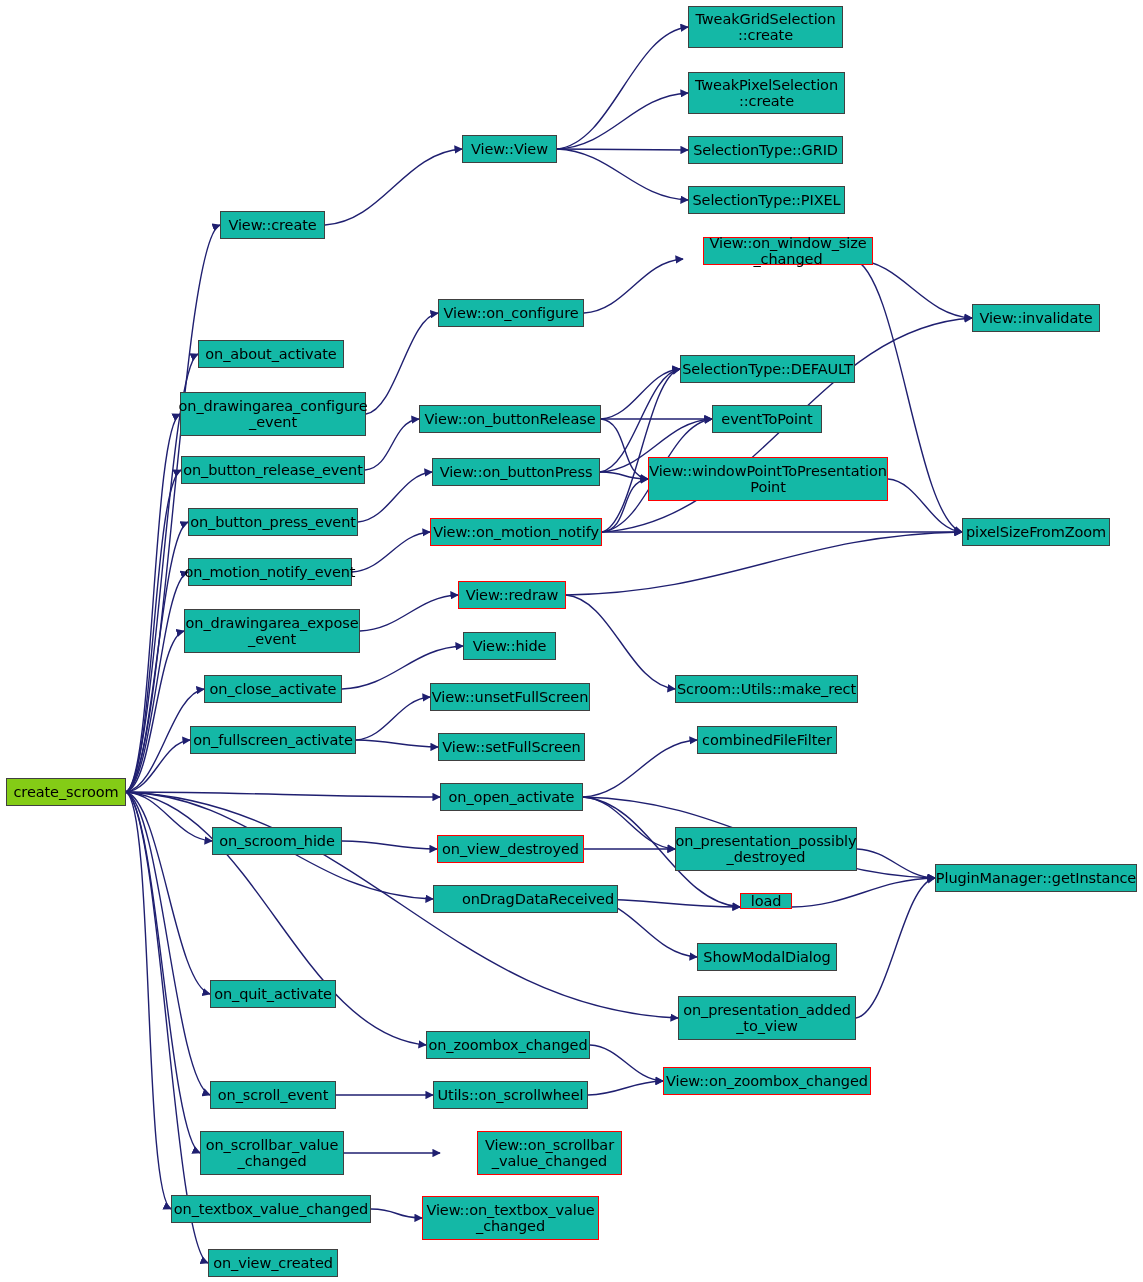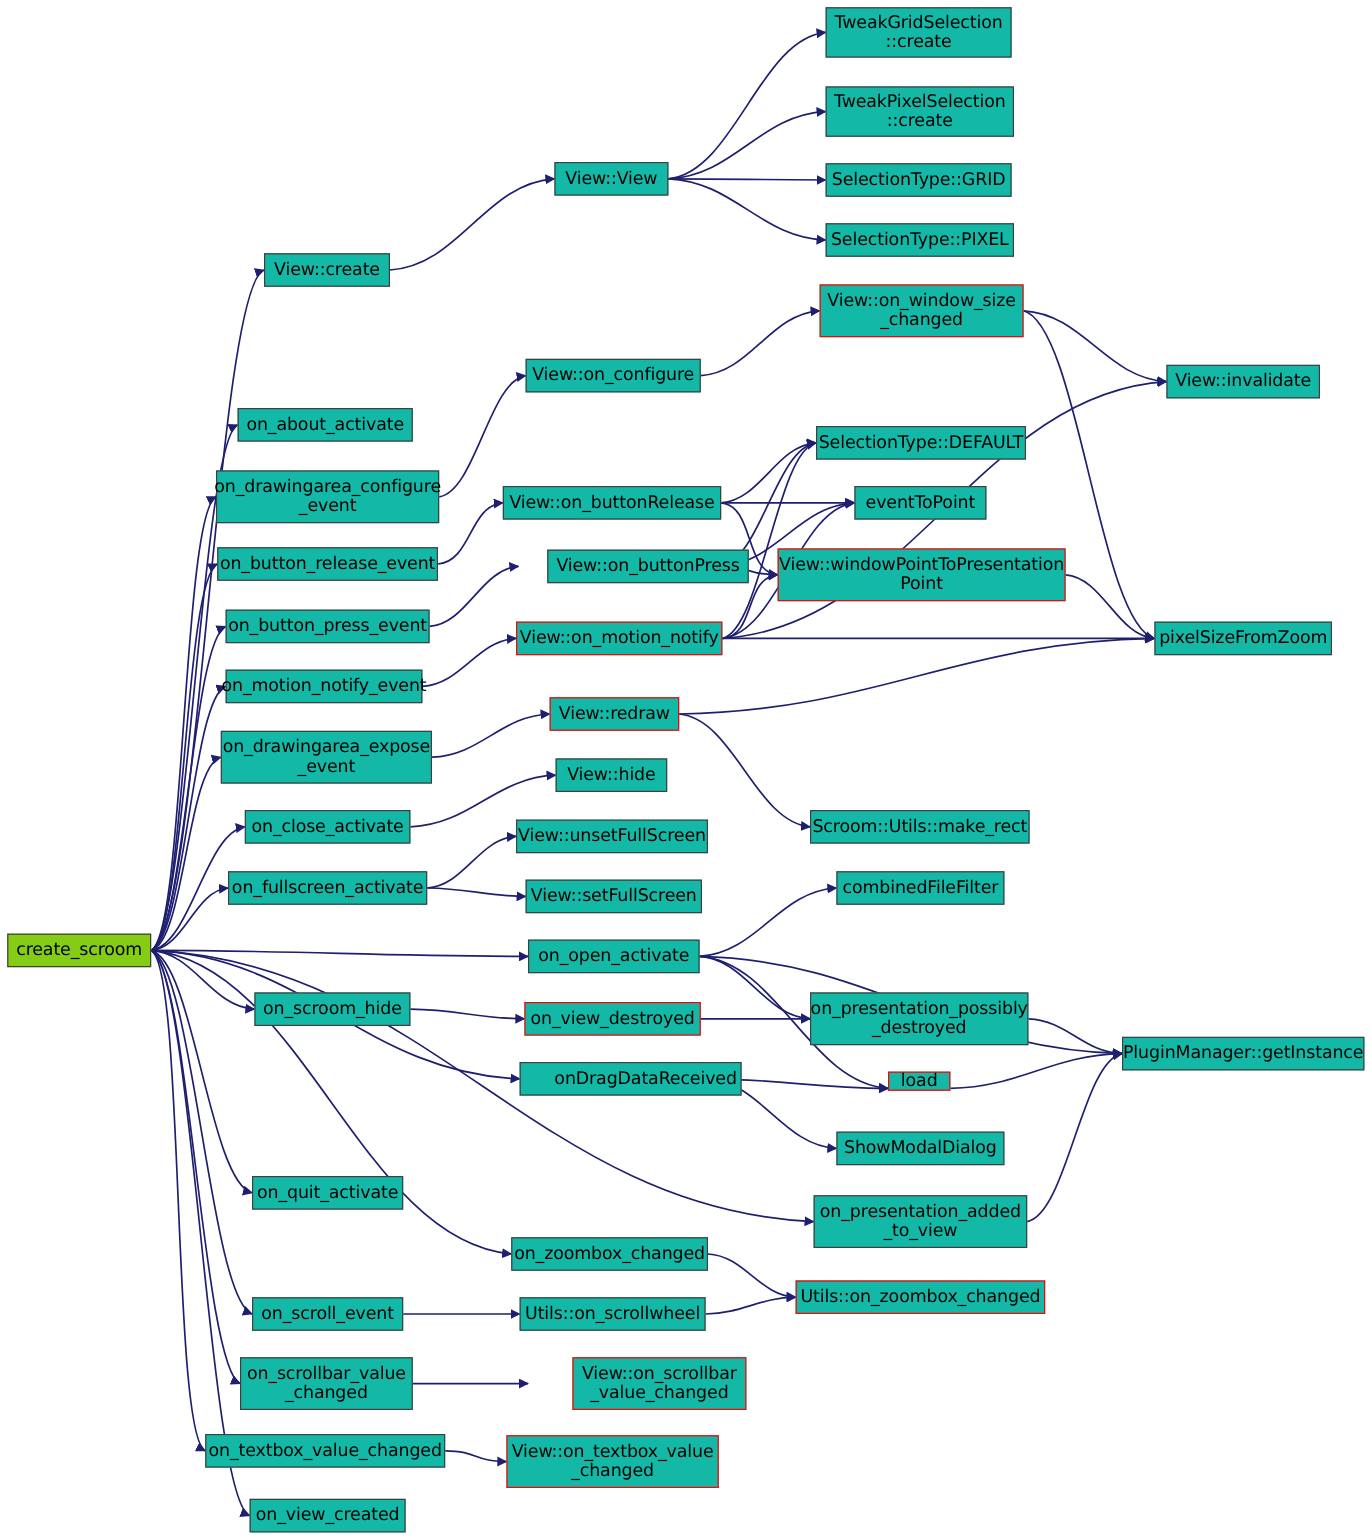--- a/index.html
+++ b/index.html
@@ -129,32 +129,32 @@
   <div id="node-layer">
       <div class="node current" style="left: 6px; top: 778px; width: 120px; height: 28px;">create_scroom</div>
       <div class="node" style="left: 220px; top: 211px; width: 105px; height: 28px;">View::create</div>
       <div class="node" style="left: 462px; top: 135px; width: 95px; height: 28px;">View::View</div>
       <div class="node" style="left: 688px; top: 6px; width: 155px; height: 42px;">TweakGridSelection
 ::create</div>
       <div class="node" style="left: 688px; top: 72px; width: 157px; height: 42px;">TweakPixelSelection
 ::create</div>
       <div class="node" style="left: 688px; top: 136px; width: 155px; height: 28px;">SelectionType::GRID</div>
       <div class="node" style="left: 688px; top: 186px; width: 157px; height: 28px;">SelectionType::PIXEL</div>
-      <div class="node red" style="left: 683px; top: 237px; width: 170px; height: 44px;">View::on_window_size
+      <div class="node red" style="left: 703px; top: 237px; width: 170px; height: 28px;">View::on_window_size
 _changed</div>
       <div class="node" style="left: 972px; top: 304px; width: 128px; height: 28px;">View::invalidate</div>
       <div class="node" style="left: 438px; top: 299px; width: 146px; height: 28px;">View::on_configure</div>
       <div class="node" style="left: 198px; top: 340px; width: 146px; height: 28px;">on_about_activate</div>
       <div class="node" style="left: 680px; top: 355px; width: 175px; height: 28px;">SelectionType::DEFAULT</div>
       <div class="node" style="left: 180px; top: 392px; width: 186px; height: 44px;">on_drawingarea_configure
 _event</div>
       <div class="node" style="left: 419px; top: 405px; width: 182px; height: 28px;">View::on_buttonRelease</div>
       <div class="node" style="left: 712px; top: 405px; width: 110px; height: 28px;">eventToPoint</div>
       <div class="node" style="left: 181px; top: 456px; width: 184px; height: 28px;">on_button_release_event</div>
-      <div class="node" style="left: 456px; top: 458px; width: 168px; height: 28px;">View::on_buttonPress</div>
+      <div class="node" style="left: 432px; top: 458px; width: 168px; height: 28px;">View::on_buttonPress</div>
       <div class="node red" style="left: 648px; top: 457px; width: 240px; height: 44px;">View::windowPointToPresentation
 Point</div>
       <div class="node" style="left: 188px; top: 508px; width: 170px; height: 28px;">on_button_press_event</div>
       <div class="node red" style="left: 430px; top: 518px; width: 172px; height: 28px;">View::on_motion_notify</div>
       <div class="node" style="left: 962px; top: 518px; width: 148px; height: 28px;">pixelSizeFromZoom</div>
       <div class="node" style="left: 188px; top: 558px; width: 164px; height: 28px;">on_motion_notify_event</div>
       <div class="node red" style="left: 458px; top: 581px; width: 108px; height: 28px;">View::redraw</div>
       <div class="node" style="left: 184px; top: 609px; width: 176px; height: 44px;">on_drawingarea_expose
 _event</div>
       <div class="node" style="left: 463px; top: 632px; width: 93px; height: 28px;">View::hide</div>
@@ -172,21 +172,21 @@
       <div class="node" style="left: 935px; top: 864px; width: 202px; height: 28px;">PluginManager::getInstance</div>
       <div class="node" style="left: 433px; top: 885px; width: 185px; height: 28px; padding-left: 28px;">onDragDataReceived</div>
       <div class="node red" style="left: 740px; top: 893px; width: 52px; height: 16px;">load</div>
       <div class="node" style="left: 697px; top: 943px; width: 140px; height: 28px;">ShowModalDialog</div>
       <div class="node" style="left: 210px; top: 980px; width: 126px; height: 28px;">on_quit_activate</div>
       <div class="node" style="left: 678px; top: 996px; width: 178px; height: 44px;">on_presentation_added
 _to_view</div>
       <div class="node" style="left: 426px; top: 1031px; width: 164px; height: 28px;">on_zoombox_changed</div>
       <div class="node" style="left: 210px; top: 1081px; width: 126px; height: 28px;">on_scroll_event</div>
       <div class="node" style="left: 433px; top: 1081px; width: 155px; height: 28px;">Utils::on_scrollwheel</div>
-      <div class="node red" style="left: 663px; top: 1067px; width: 208px; height: 28px;">Utils::on_zoombox_changed</div>
+      <div class="node red" style="left: 663px; top: 1067px; width: 208px; height: 28px;">View::on_zoombox_changed</div>
       <div class="node" style="left: 200px; top: 1131px; width: 144px; height: 44px;">on_scrollbar_value
 _changed</div>
       <div class="node red" style="left: 440px; top: 1131px; width: 145px; height: 44px; margin-left: 37px;">View::on_scrollbar
 _value_changed</div>
       <div class="node" style="left: 171px; top: 1195px; width: 200px; height: 28px;">on_textbox_value_changed</div>
       <div class="node red" style="left: 422px; top: 1196px; width: 177px; height: 44px;">View::on_textbox_value
 _changed</div>
       <div class="node" style="left: 208px; top: 1249px; width: 130px; height: 28px;">on_view_created</div>
     </div>
 </div>

